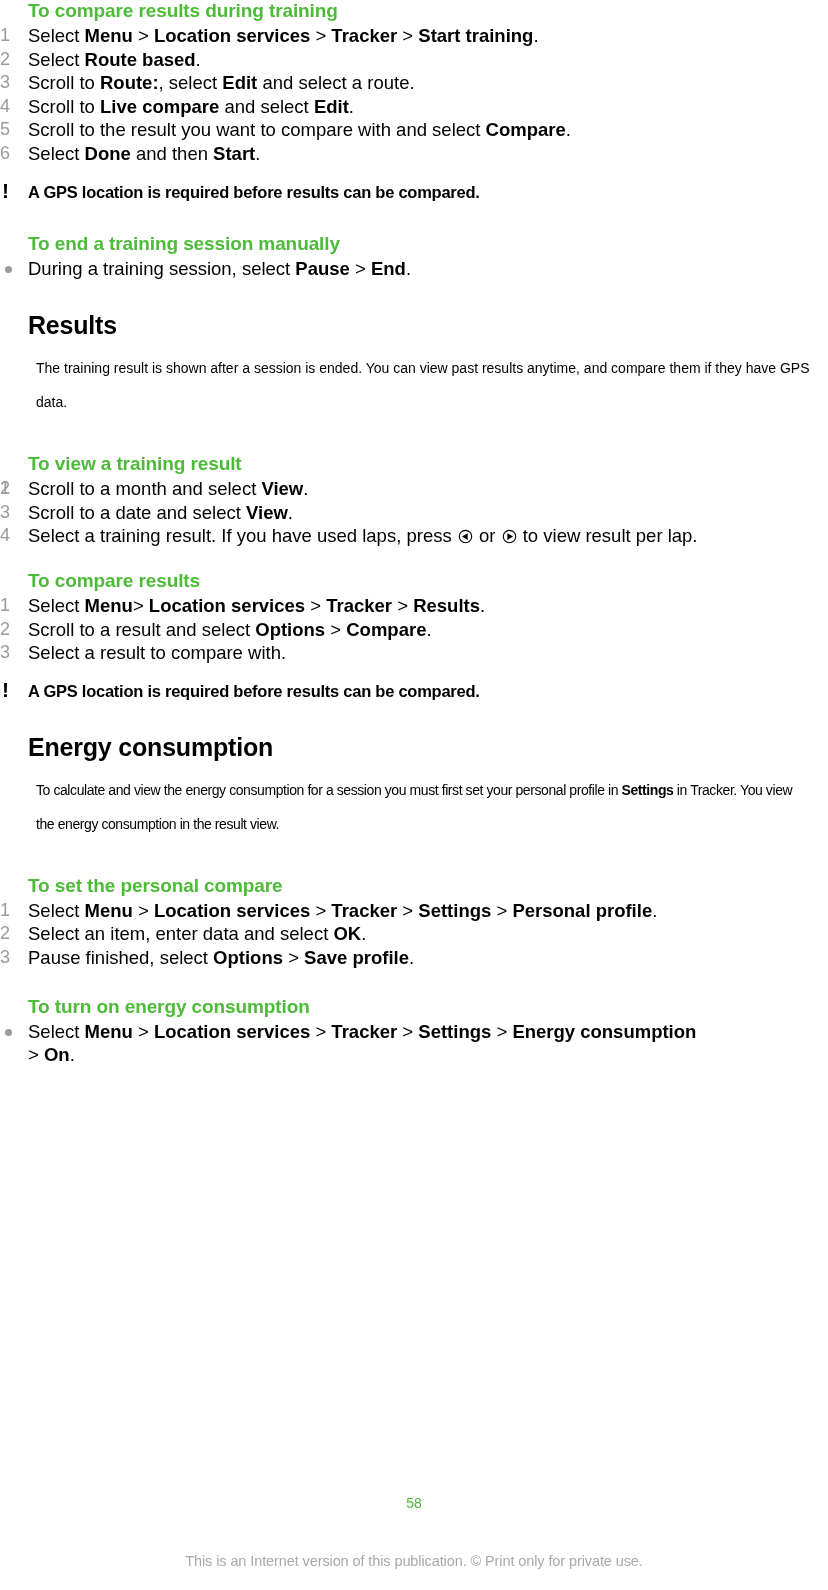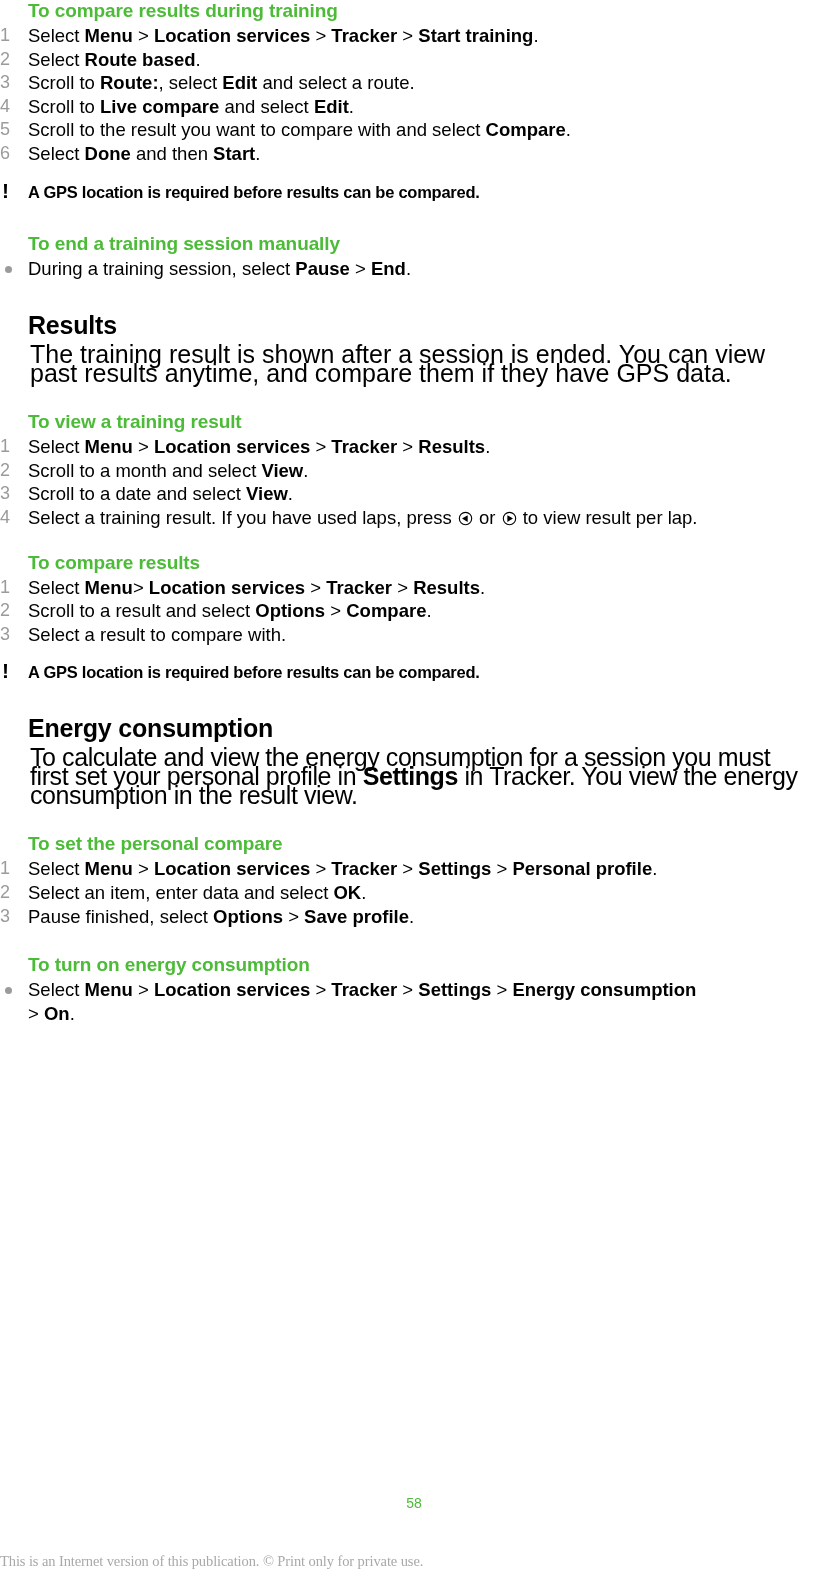--- a/index.html
+++ b/index.html
@@ -46,23 +46,23 @@
     font-size: 25px;
     font-weight: bold;
     line-height: 30px;
     margin: 0;
     padding: 0 0 3px 28px;
     letter-spacing: -0.2px;
   }
 
   
   .para {
-    font-size: 25px;
-    line-height: 19px;
-    margin: 2px;
+    font-size: 14px;
+    line-height: 34px;
+    margin: 8px;
     padding: 0 10px 0 28px;
     color: #000;
   }
   .para.tight {
     letter-spacing: -0.42px;
     padding-right: 16px;
   }
 
   
   .steps {
@@ -148,26 +148,25 @@
     text-align: center;
     color: #4cbb37;
     font-size: 14px;
     line-height: 22px;
   }
   .footer-note {
     position: absolute;
     left: 0;
     top: 1552px;
     width: 828px;
-    text-align: left;
+    text-align: center;
     color: #a8a8a8;
     font-size: 14.5px;
     line-height: 18px;
     letter-spacing: -0.1px;
-    font-family: Liberation Serif, serif;
   }
 </style>
 </head>
 <body>
 
 <div class="page">
   <div class="content">
 
     <h3 class="h-green">To compare results during training</h3>
     <ol class="steps">
@@ -194,21 +193,21 @@
 
     <div class="sp30"></div>
 
     <h2 class="h-black">Results</h2>
     <p class="para">The training result is shown after a session is ended. You can view past results anytime, and compare them if they have GPS data.</p>
 
     <div class="sp26"></div>
 
     <h3 class="h-green">To view a training result</h3>
     <ol class="steps">
-        <li><span class="marker">1</span><span><span>Select </span><span class="b">Menu</span><span> &gt; </span><span class="b">Location services</span><span> &gt; </span><span class="b">Tracker</span><span> &gt; </span><span class="b">Results</span><span>.</span></span></li>
+        <li><span class="marker">1</span></li>
         <li><span class="marker">2</span><span><span>Scroll to a month and select </span><span class="b">View</span><span>.</span></span></li>
         <li><span class="marker">3</span><span><span>Scroll to a date and select </span><span class="b">View</span><span>.</span></span></li>
       </ol>
     <ol class="steps">
       <li>
         <span class="marker">4</span>
         <span><span>Select a training result. If you have used laps, press </span><span class="navkey">
             <svg viewBox="0 0 16 16" width="15" height="15" aria-hidden="true">
               <circle cx="8" cy="8" r="6.6" fill="none" stroke="#000" stroke-width="1.2"></circle>
               <path d="M10.3 4.4 L10.3 11.6 L4.3 8 Z" fill="#000"></path>

